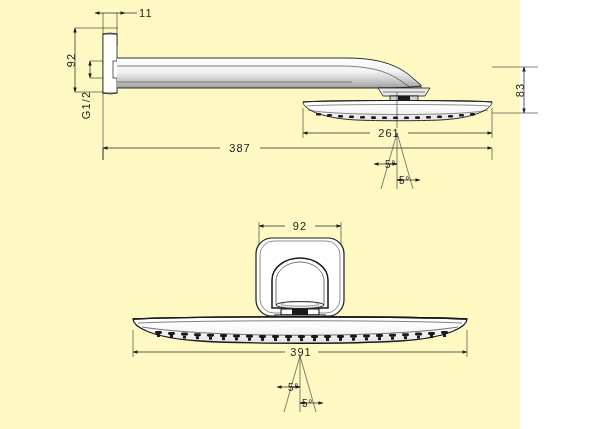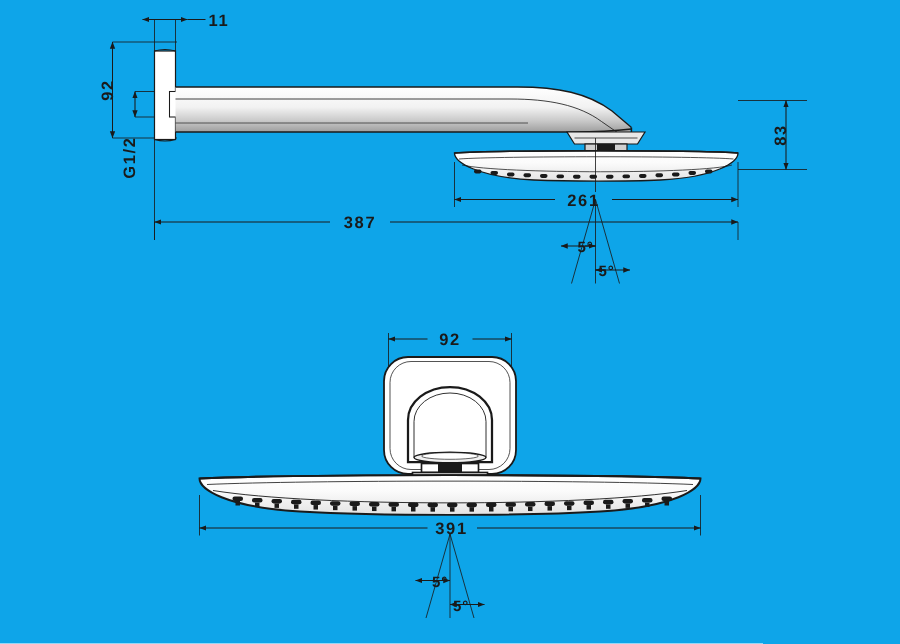--- a/index.html
+++ b/index.html
@@ -1,18 +1,18 @@
 <!DOCTYPE html>
 <html><head>
 <meta charset="utf-8">
 <style>
   html,body{margin:0;padding:0;background:#ffffff;}
   body{width:600px;height:429px;overflow:hidden;
        font-family:"Liberation Sans", sans-serif;}
-  #sheet{position:relative;width:600px;height:429px;background:#0ea5e9;font-weight:bold;}
+  #sheet{position:relative;width:520px;height:429px;background:#fef9c3;}
   svg{display:block;position:absolute;left:0;top:0;}
   .dimtext{font-family:"Liberation Sans", sans-serif;font-size:11px;fill:#1a1a1a;
            letter-spacing:1.1px;}
   .dimtext-sm{font-family:"Liberation Sans", sans-serif;font-size:10px;fill:#1a1a1a;
            letter-spacing:0.6px;}
   .lbl-rot{font-family:"Liberation Sans", sans-serif;font-size:11px;fill:#1a1a1a;
            letter-spacing:1.1px;}
 </style>
 </head>
 <body>

